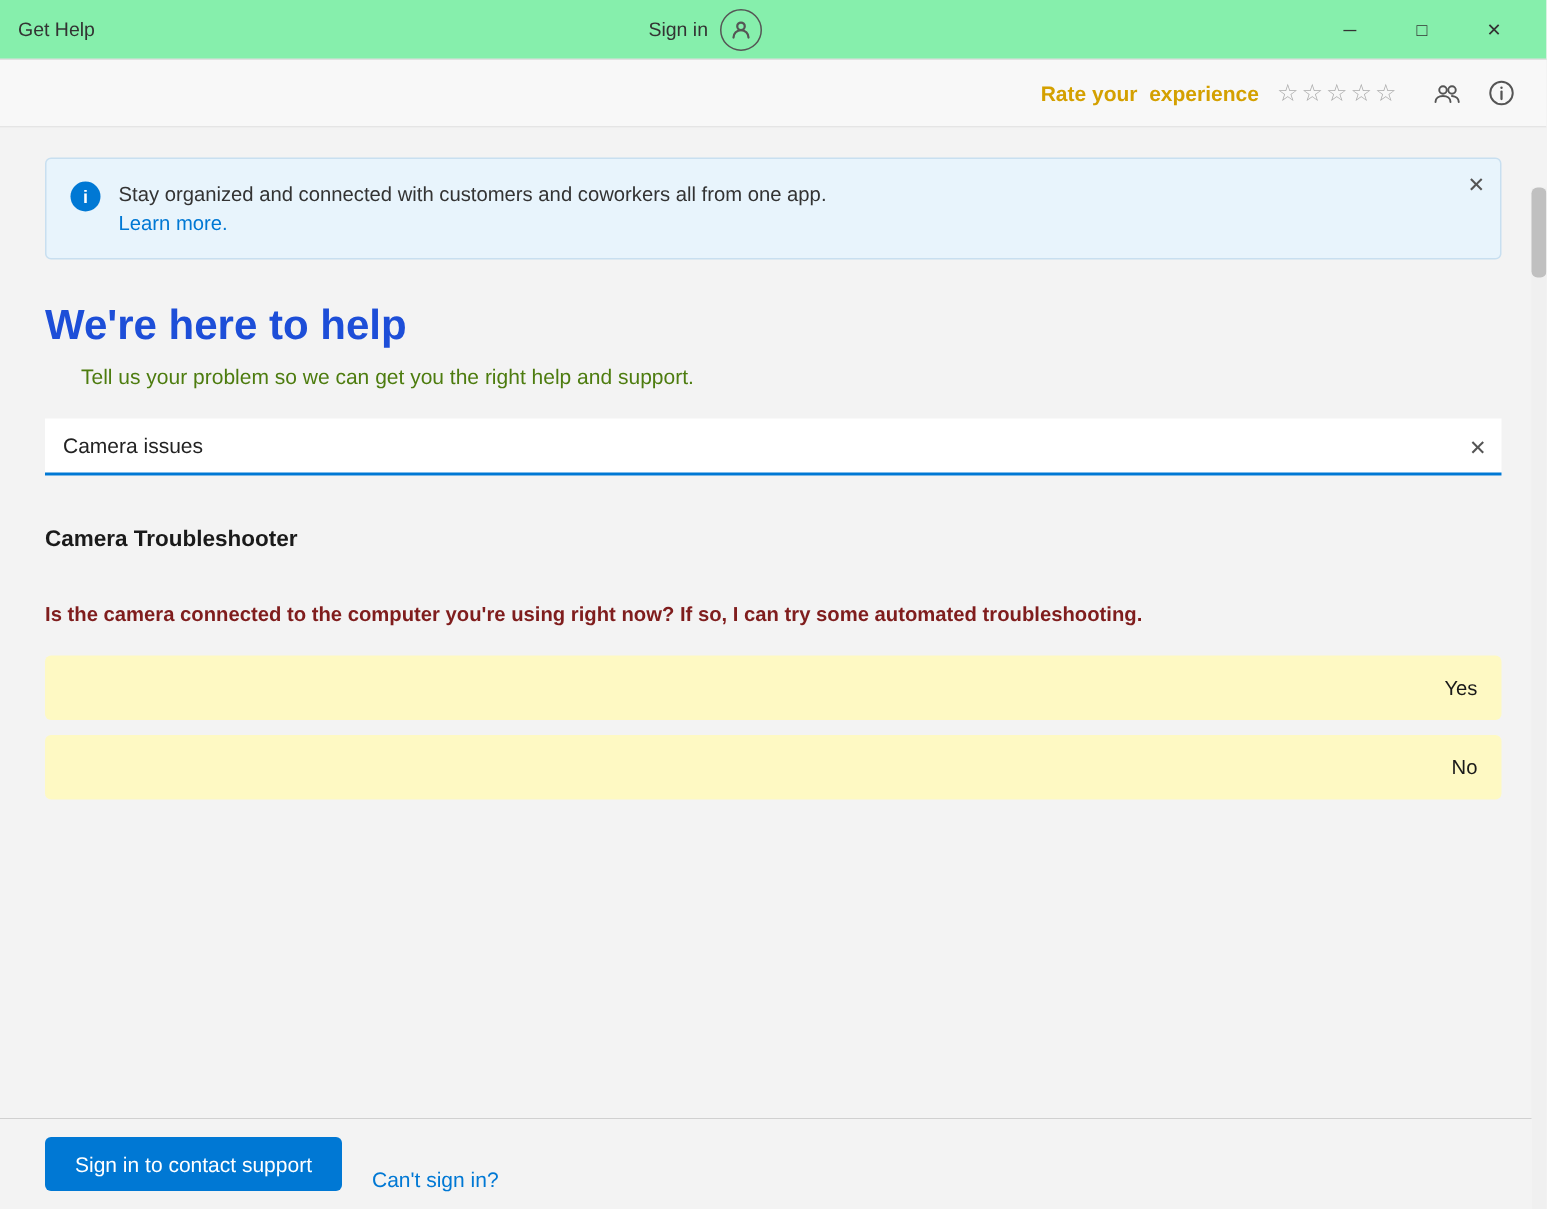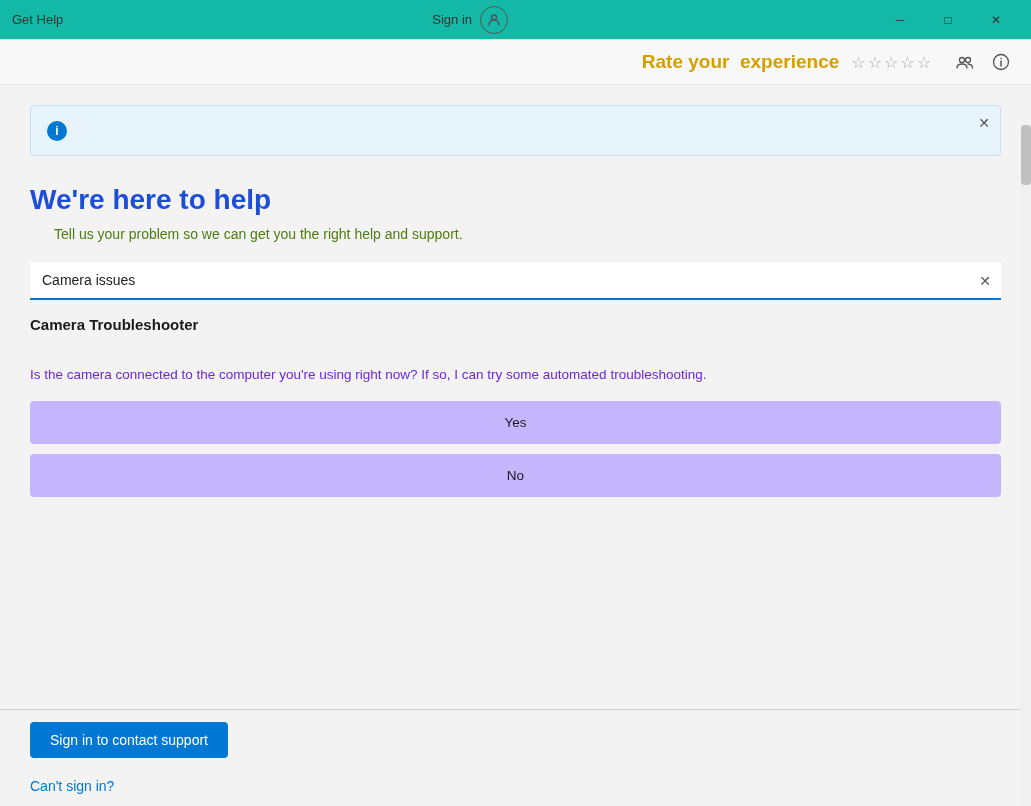--- a/index.html
+++ b/index.html
@@ -8,21 +8,21 @@
       background: #f3f3f3;
       width: 1031px;
       height: 806px;
       overflow: hidden;
       display: flex;
       flex-direction: column;
     }
 
     
     .title-bar {
-      background: #14b8a6;
+      background: #86efac;
       display: flex;
       align-items: center;
       justify-content: space-between;
       padding: 0 12px;
       height: 40px;
       border-bottom: 1px solid #e0e0e0;
       flex-shrink: 0;
     }
     .title-bar-left {
       display: flex;
@@ -77,21 +77,21 @@
       background: #f8f8f8;
       display: flex;
       align-items: center;
       justify-content: flex-end;
       padding: 8px 16px;
       gap: 12px;
       border-bottom: 1px solid #e5e5e5;
       flex-shrink: 0;
     }
     .rate-label {
-      font-size: 19px;
+      font-size: 14px;
       color: #555;
     }
     .rate-label span { color: #d4a000; font-weight: 600; }
     .stars {
       display: flex;
       gap: 2px;
     }
     .star {
       font-size: 16px;
       color: #aaa;
@@ -207,21 +207,21 @@
     .hero-sub {
       font-size: 14px;
       color: #4d7c0f;
       margin-bottom: 20px;
       margin-left: 24px;
     }
 
     
     .search-wrapper {
       position: relative;
-      margin-bottom: 16px;
+      margin-bottom: 34px;
     }
     .search-input {
       width: 100%;
       padding: 10px 36px 10px 12px;
       font-size: 14px;
       border: none;
       border-bottom: 2px solid #0078d4;
       background: white;
       outline: none;
       color: #222;
@@ -246,55 +246,54 @@
       margin-bottom: 32px;
     }
     .section-body {
       font-size: 13.5px;
       color: #333;
       line-height: 1.6;
       margin-bottom: 18px;
     }
     .question {
       font-size: 13.5px;
-      font-weight: 400;
-      color: #6d28d9;
+      font-weight: 700;
+      color: #7f1d1d;
       line-height: 1.5;
       margin-bottom: 16px;
     }
 
     
     .option-btn {
       display: block;
       width: 100%;
       padding: 14px 16px;
-      background: #c4b5fd;
+      background: #fef9c3;
       border: none;
       border-radius: 4px;
-      text-align: center;
+      text-align: right;
       font-size: 13.5px;
       color: #1a1a1a;
       cursor: pointer;
       margin-bottom: 10px;
     }
 
     
     .bottom-bar {
       position: fixed;
       bottom: 0;
       left: 0;
       width: 1021px;
       background: #f3f3f3;
       border-top: 1px solid #d0d0d0;
       padding: 12px 30px;
       display: flex;
-      align-items: flex-start;
+      align-items: flex-end;
       gap: 20px;
       z-index: 10;
-      flex-direction: column;
     }
     .sign-in-support-btn {
       background: #0078d4;
       color: white;
       border: none;
       border-radius: 4px;
       padding: 10px 20px;
       font-size: 14px;
       cursor: pointer;
       font-family: 'Segoe UI', Arial, sans-serif;
@@ -364,20 +363,24 @@
       </svg>
     </button>
   </div>
 </div>
 
 <div class="main-wrapper">
   <div class="main-content">
 
     <div class="info-banner">
       <div class="info-icon">i</div>
+      <div>
+        <div class="info-text">Stay organized and connected with customers and coworkers all from one app.</div>
+        <a class="info-link" href="#">Learn more.</a>
+      </div>
       <button class="info-close">✕</button>
     </div>
 
     <h1 class="hero-title">We're here to help</h1>
     <p class="hero-sub">Tell us your problem so we can get you the right help and support.</p>
 
     <div class="search-wrapper">
       <input class="search-input" type="text" value="Camera issues" style="">
       <button class="search-clear">✕</button>
     </div>

